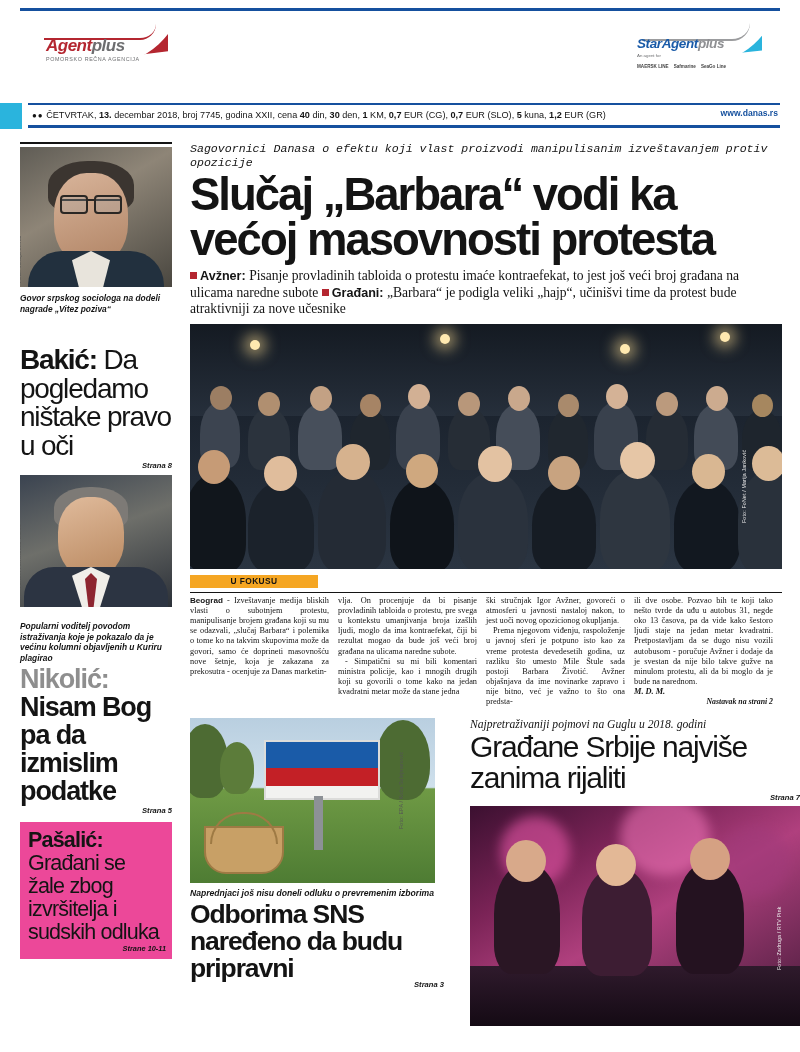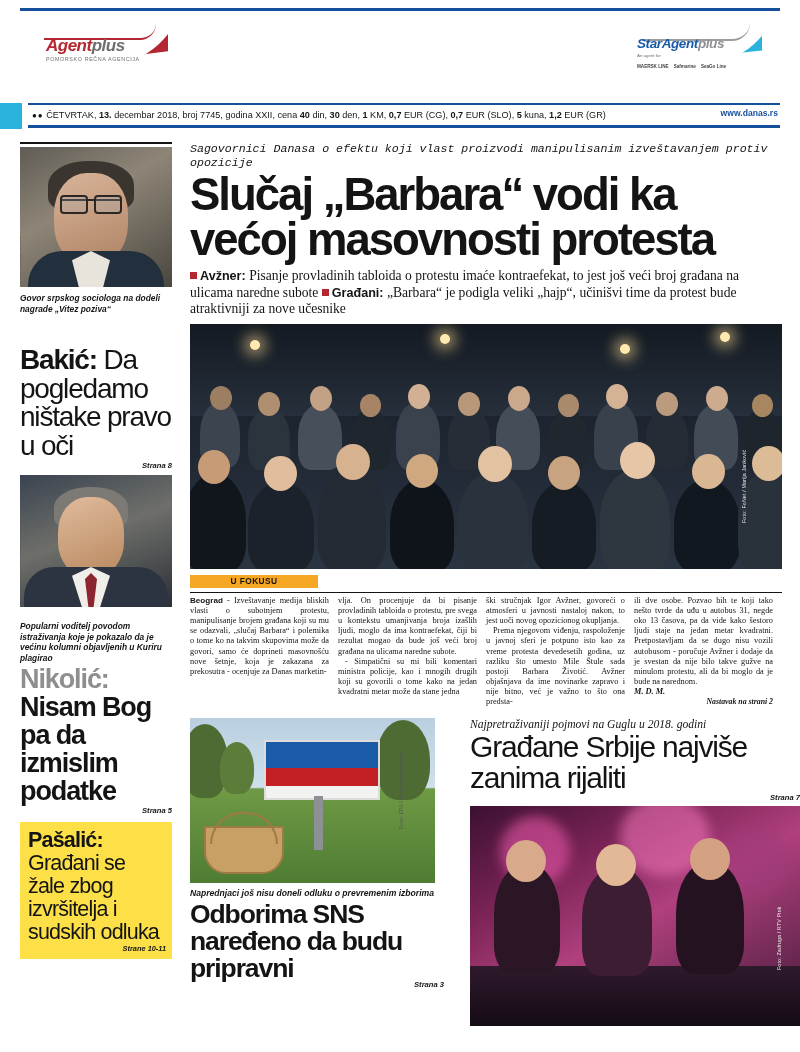--- a/index.html
+++ b/index.html
@@ -188,21 +188,21 @@
   }
   .lc-photo2 .tie{
     position:absolute;left:65px;top:98px;width:12px;height:34px;background:#8d2530;
     clip-path:polygon(50% 0,100% 18%,72% 100%,28% 100%,0 18%);
   }
   .lc-head2{
     font-size:27px;line-height:28px;font-weight:bold;letter-spacing:-1.1px;width:154px;
   }
   .lc-head2 .nm{color:#8e8e8e;}
   .lc-box{
-    margin-top:7px;width:152px;background:#fde047;padding:7px 6px 6px 8px;
+    margin-top:7px;width:152px;background:#ec4899;padding:7px 6px 6px 8px;
     box-sizing:border-box;
   }
   .lc-box .h{
     font-size:21.5px;line-height:23px;font-weight:bold;letter-spacing:-.8px;color:#141414;
   }
   .lc-box .h .rest{font-weight:normal;}
   .lc-box .pg{
     font-size:7.4px;font-style:italic;font-weight:bold;text-align:right;margin-top:0px;
   }
 

